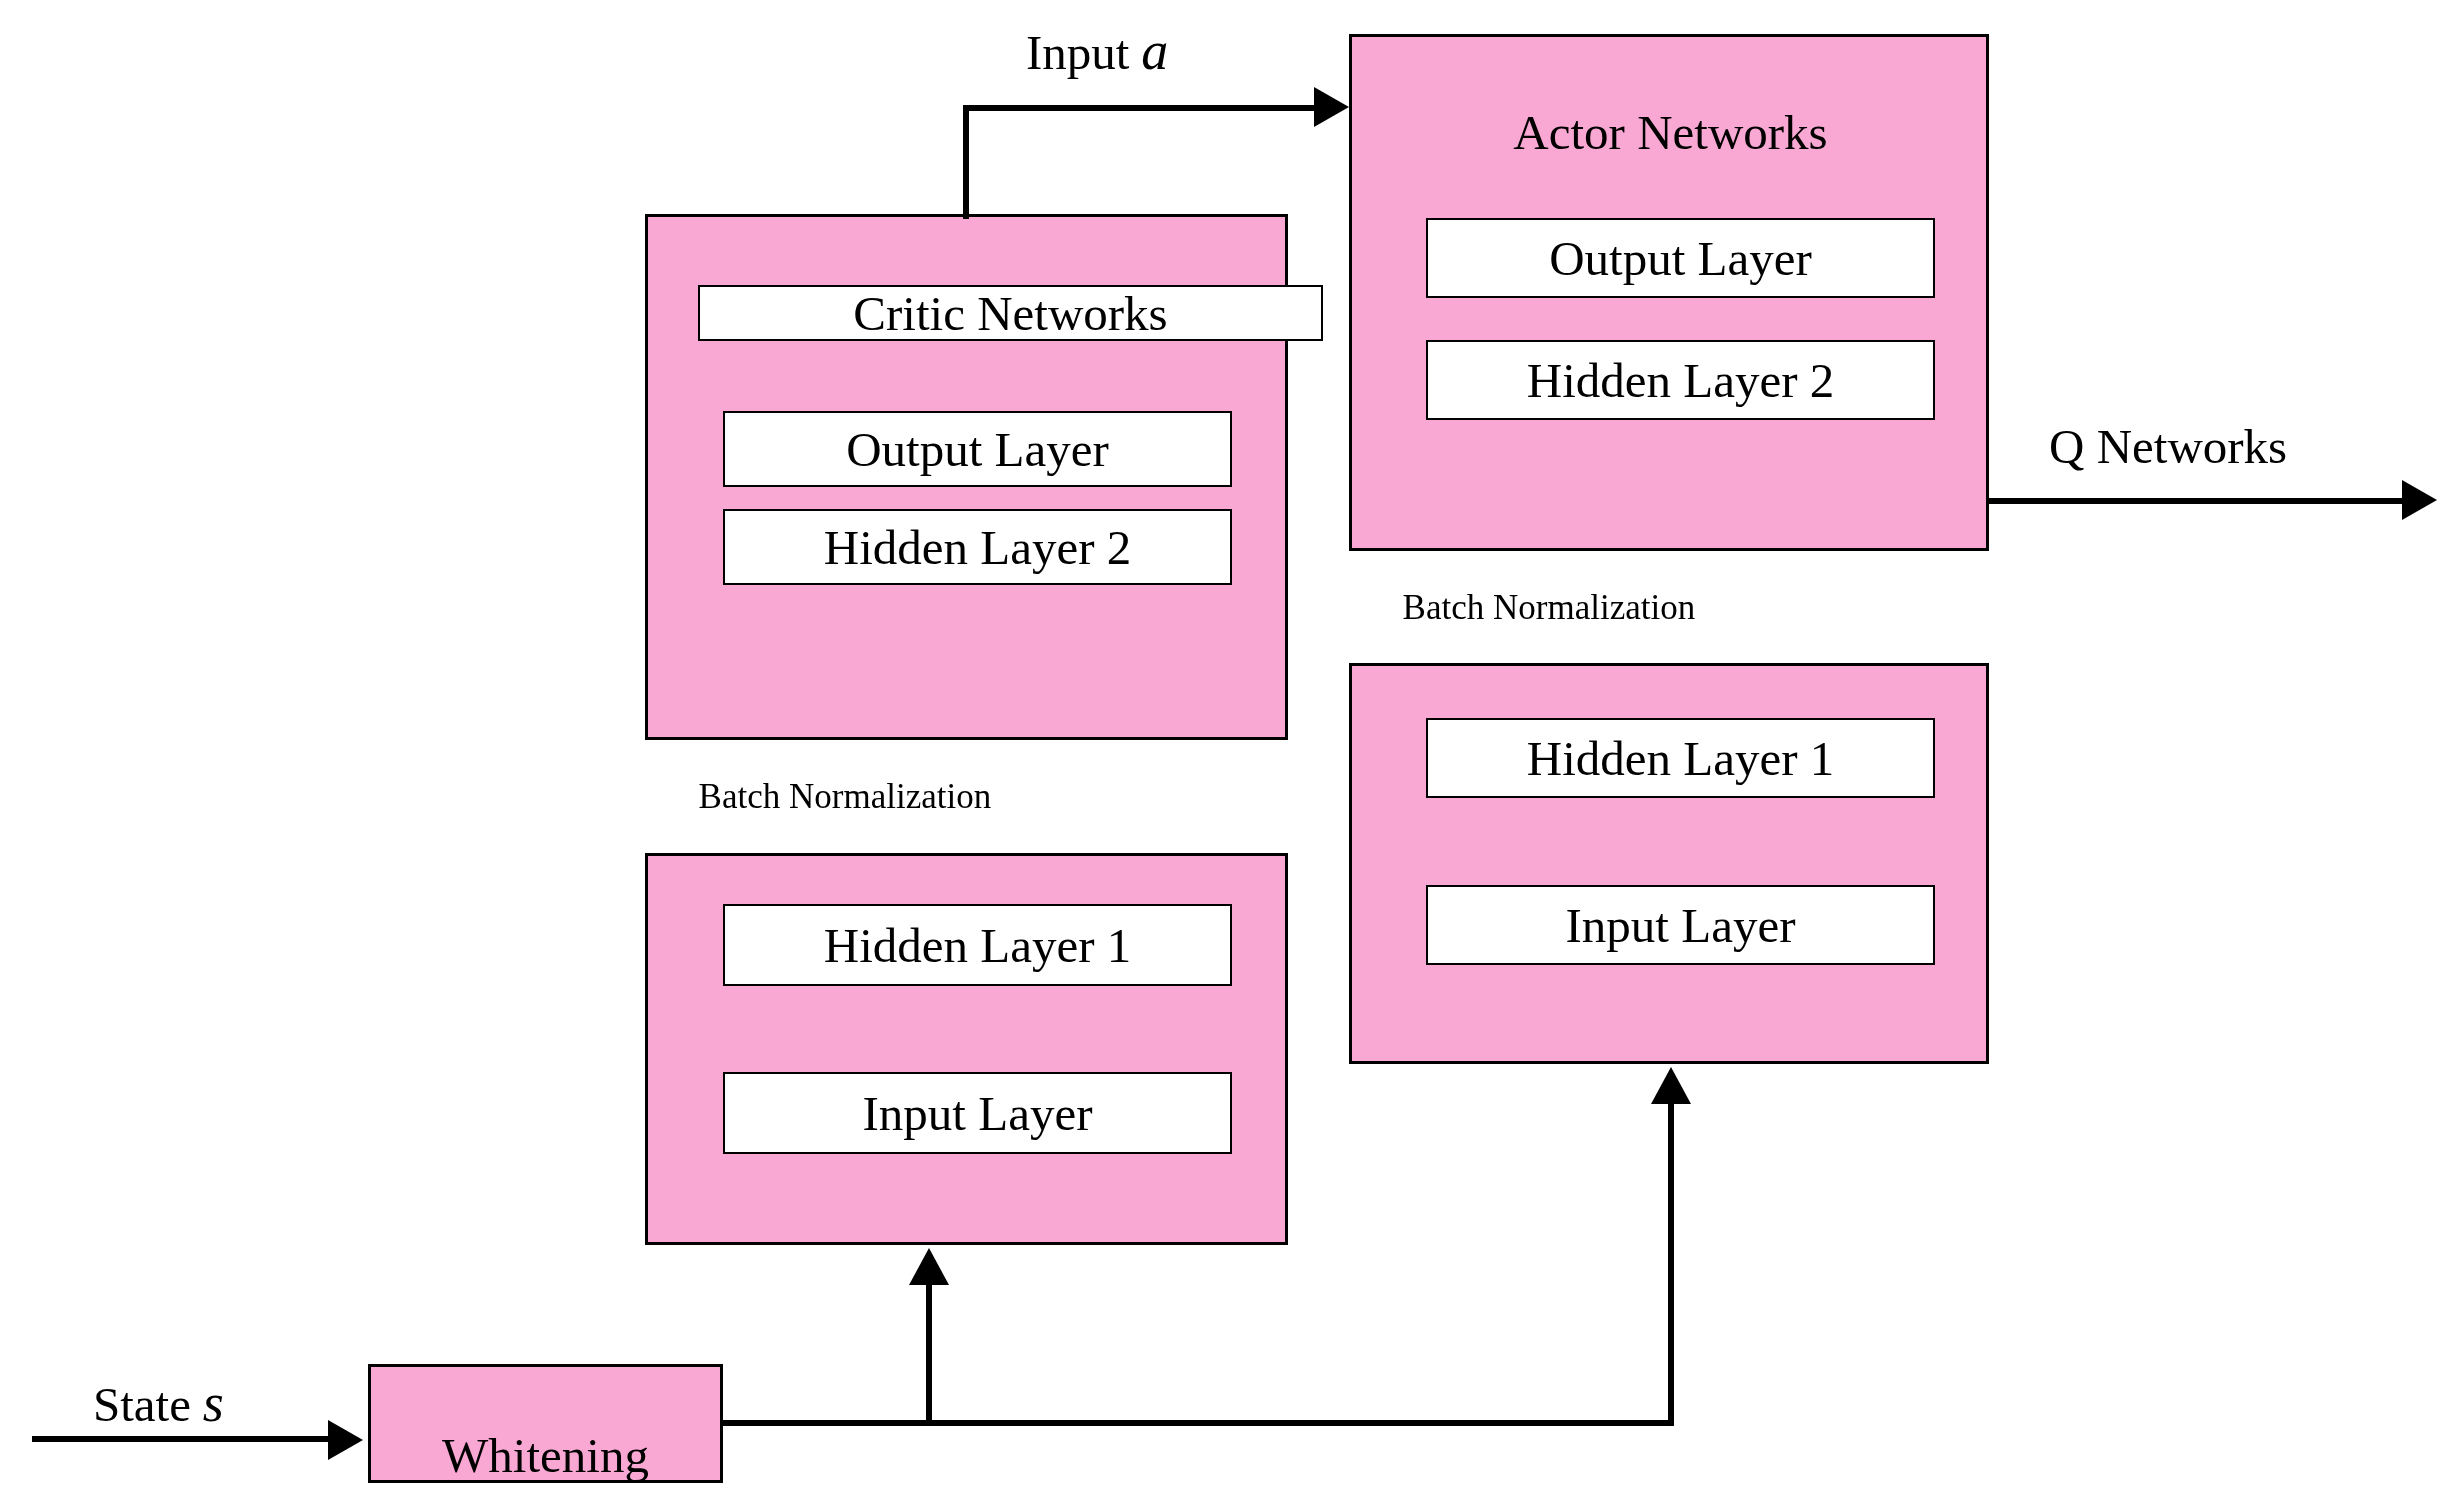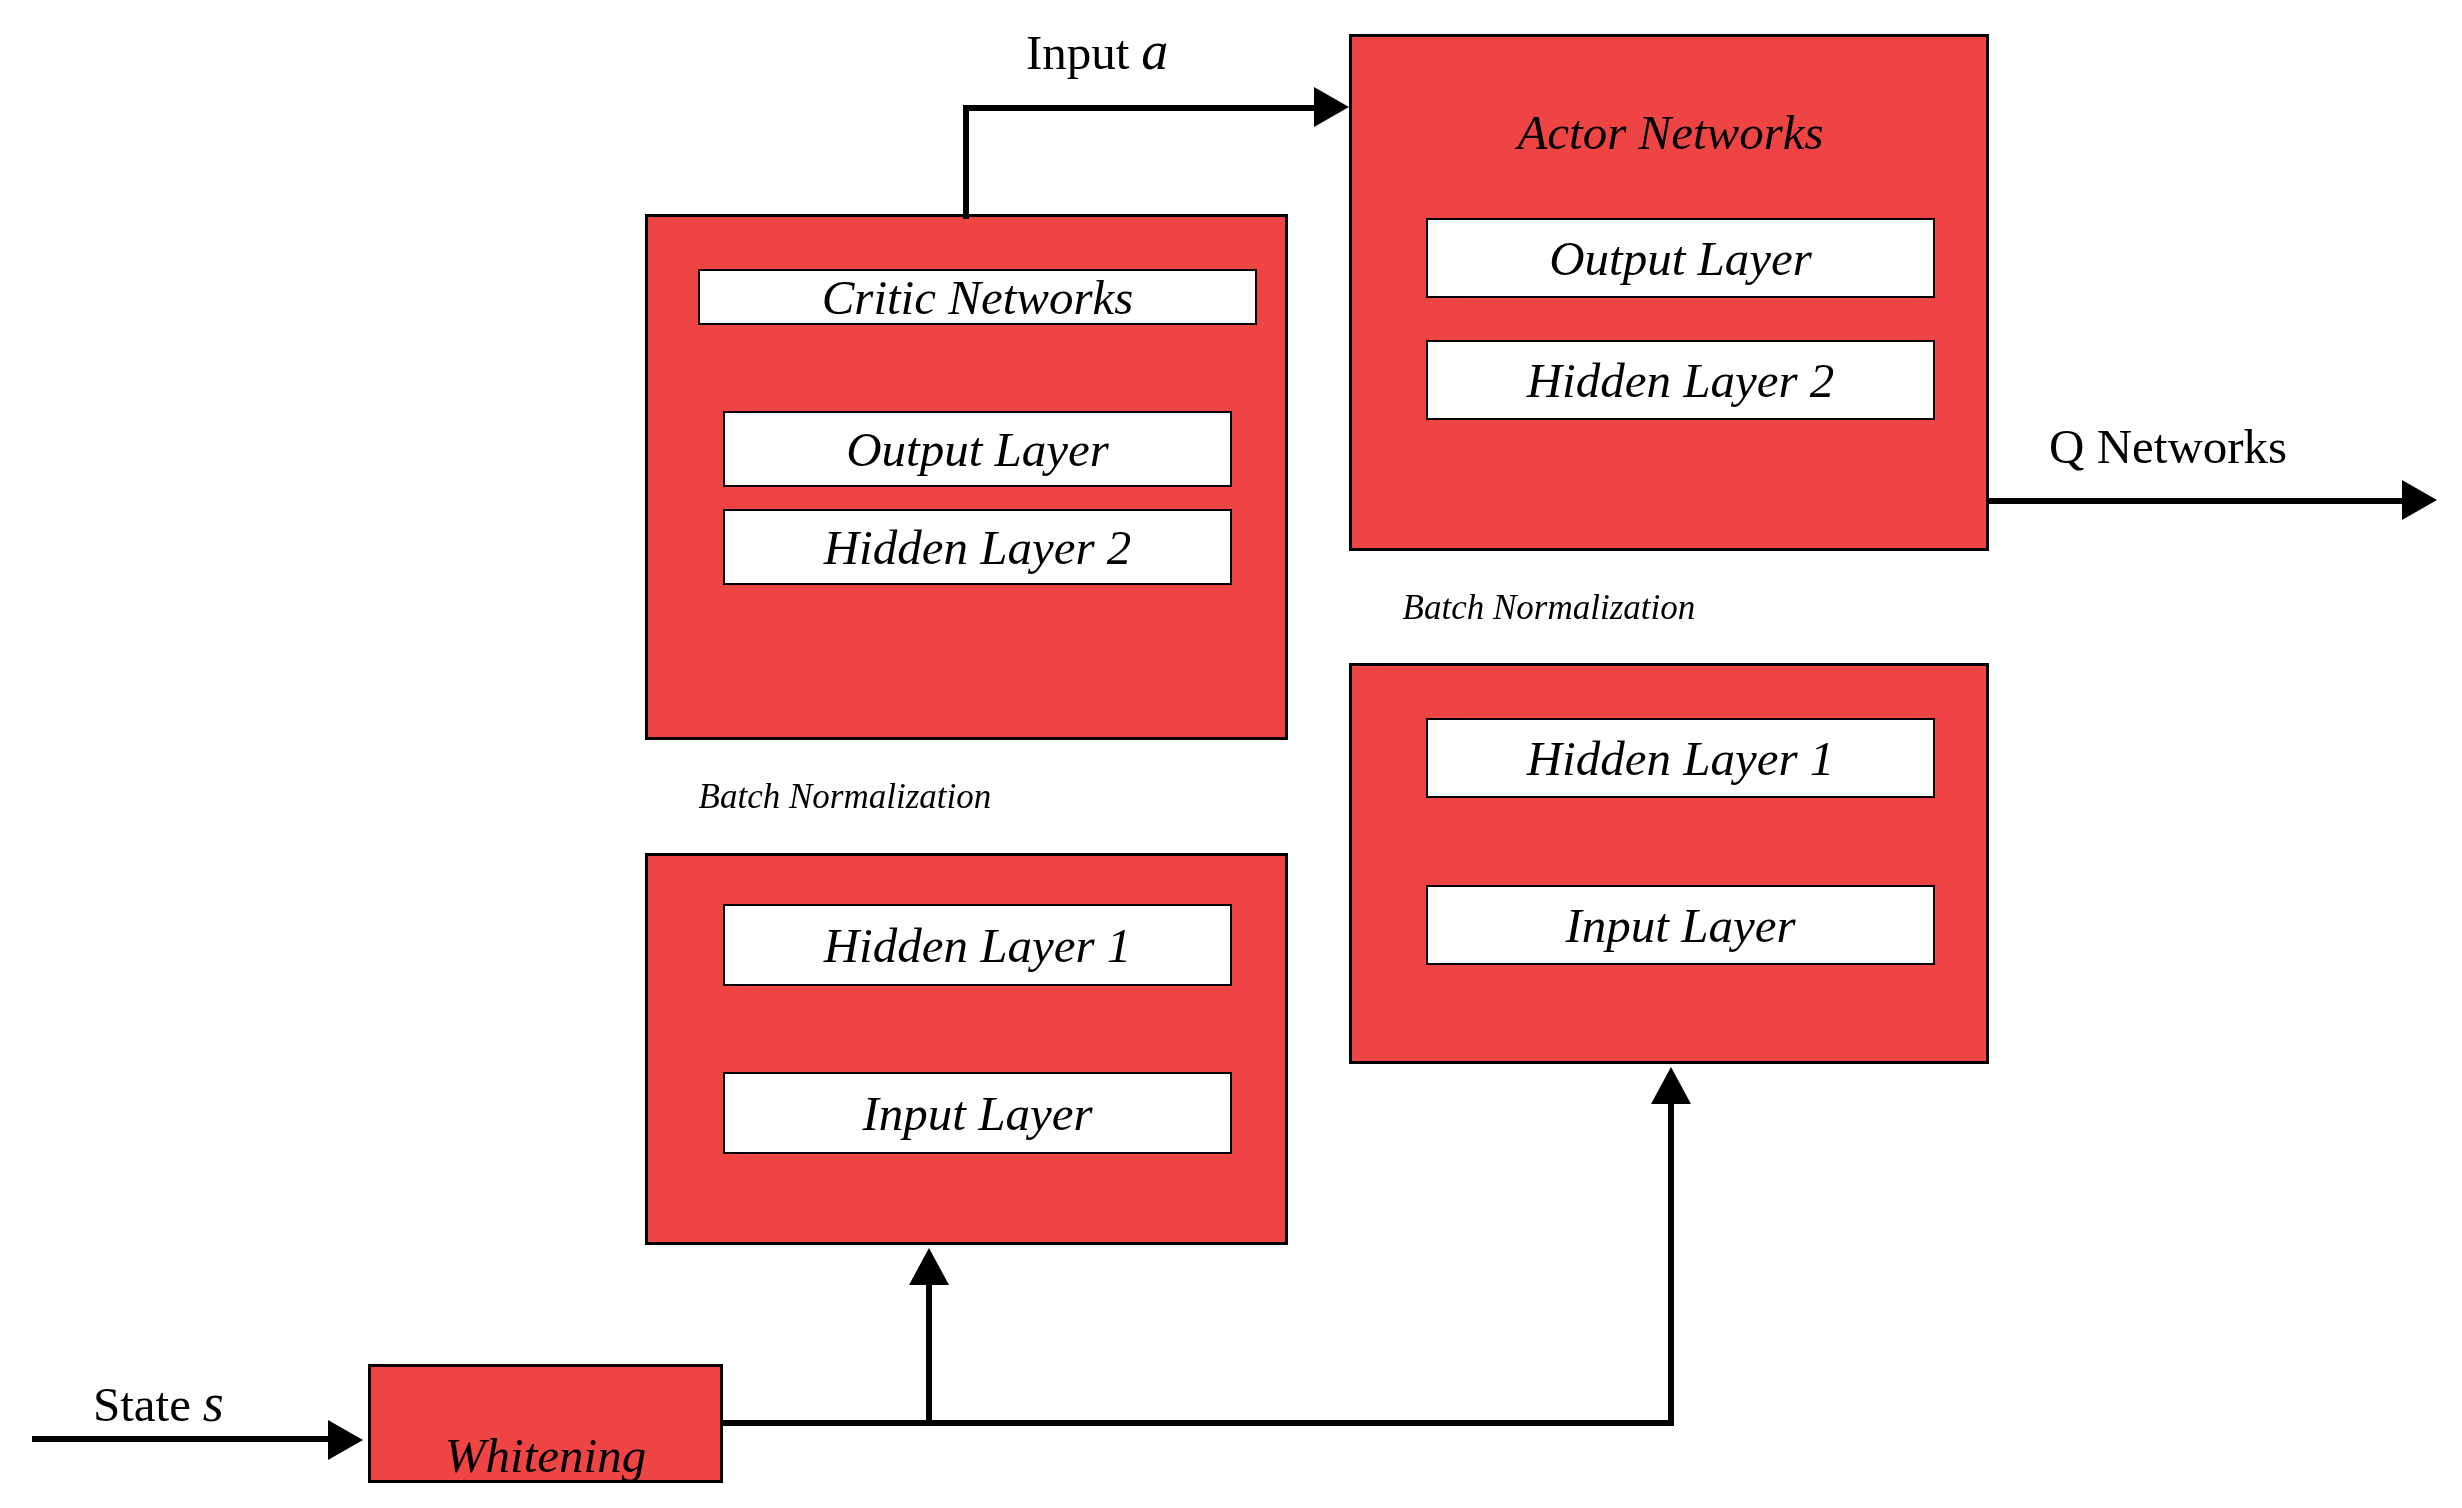--- a/index.html
+++ b/index.html
@@ -18,22 +18,21 @@
     height: 1509px;
     background: #ffffff;
     overflow: hidden;
   }
 
   
   .outer-block {
     position: absolute;
     border: 3.4px solid #000000;
     box-sizing: border-box;
-    background: #ef4444;
-    font-style: italic;
+    background: #f9a8d4;
   }
   
   .layer-box {
     position: absolute;
     border: 2.5px solid #000000;
     box-sizing: border-box;
     background: #ffffff;
     display: flex;
     align-items: center;
     justify-content: center;
@@ -93,21 +92,21 @@
     border-bottom: 37px solid #000000;
   }
 </style>
 </head>
 <body>
 
 <div id="canvas">
 
   <div class="outer-block" style="left:645px; top:214px; width:643px; height:1031px;">
 
-    <div class="layer-box" style="left:50px; top:52px; width:559px; height:56px;">
+    <div class="layer-box" style="left:50px; top:68px; width:625px; height:56px;">
       <span>Critic Networks</span>
     </div>
 
     <div class="layer-box" style="left:75px; top:194px; width:509px; height:76px;">
       <span>Output Layer</span>
     </div>
 
     <div class="layer-box" style="left:75px; top:292px; width:509px; height:76px;">
       <span>Hidden Layer 2</span>
     </div>

